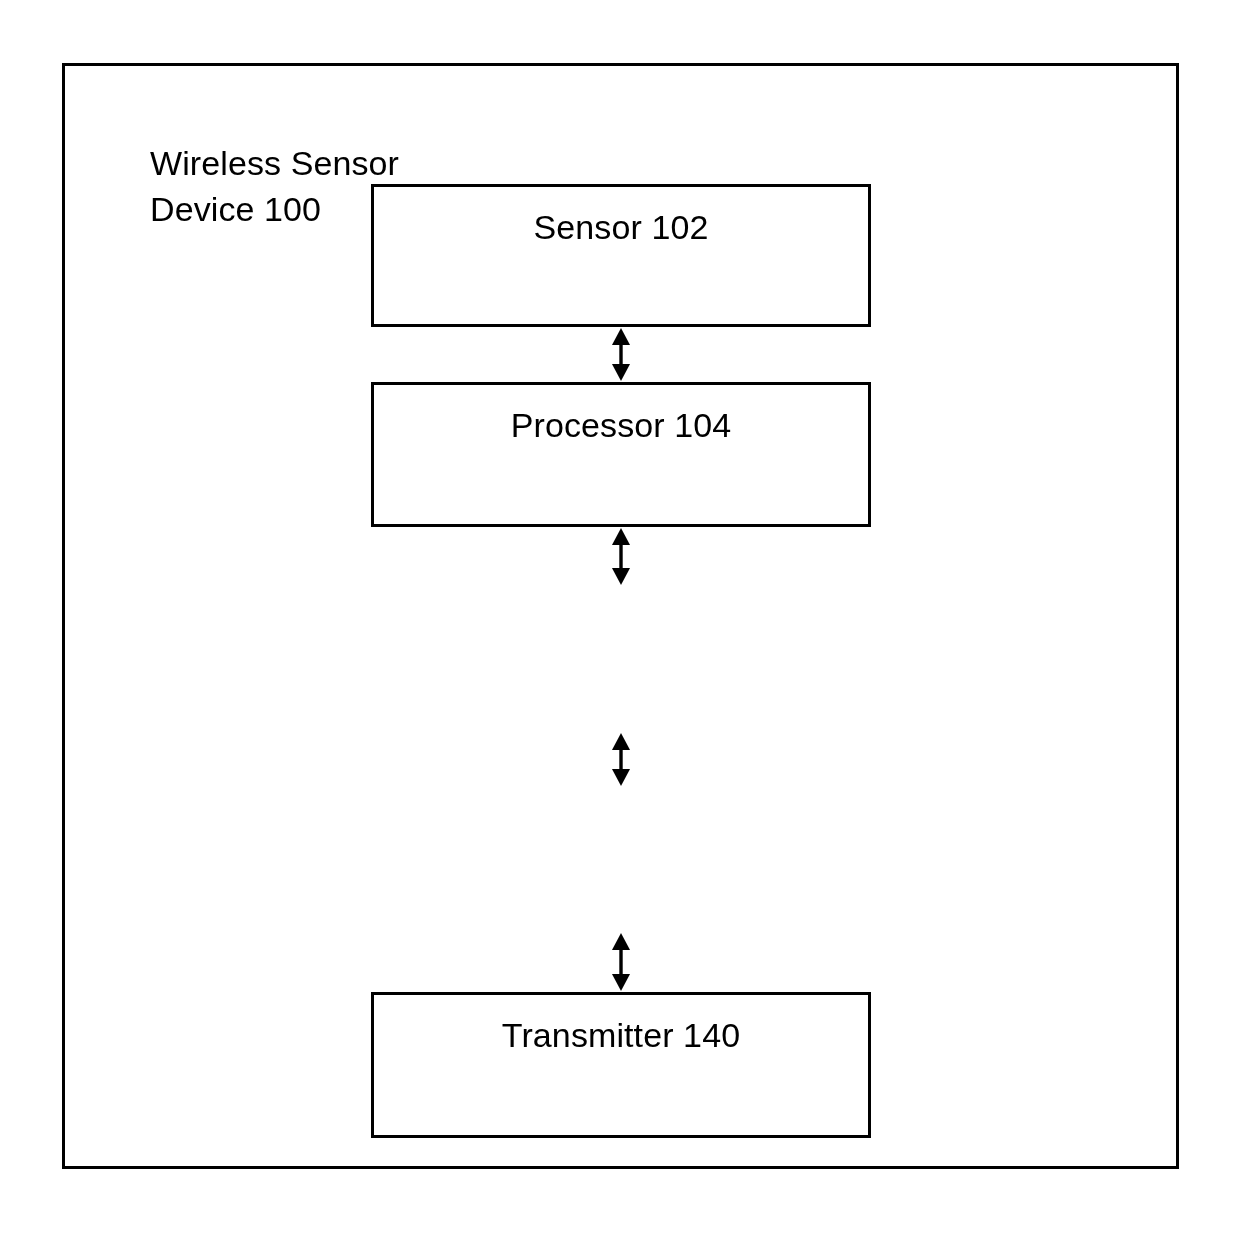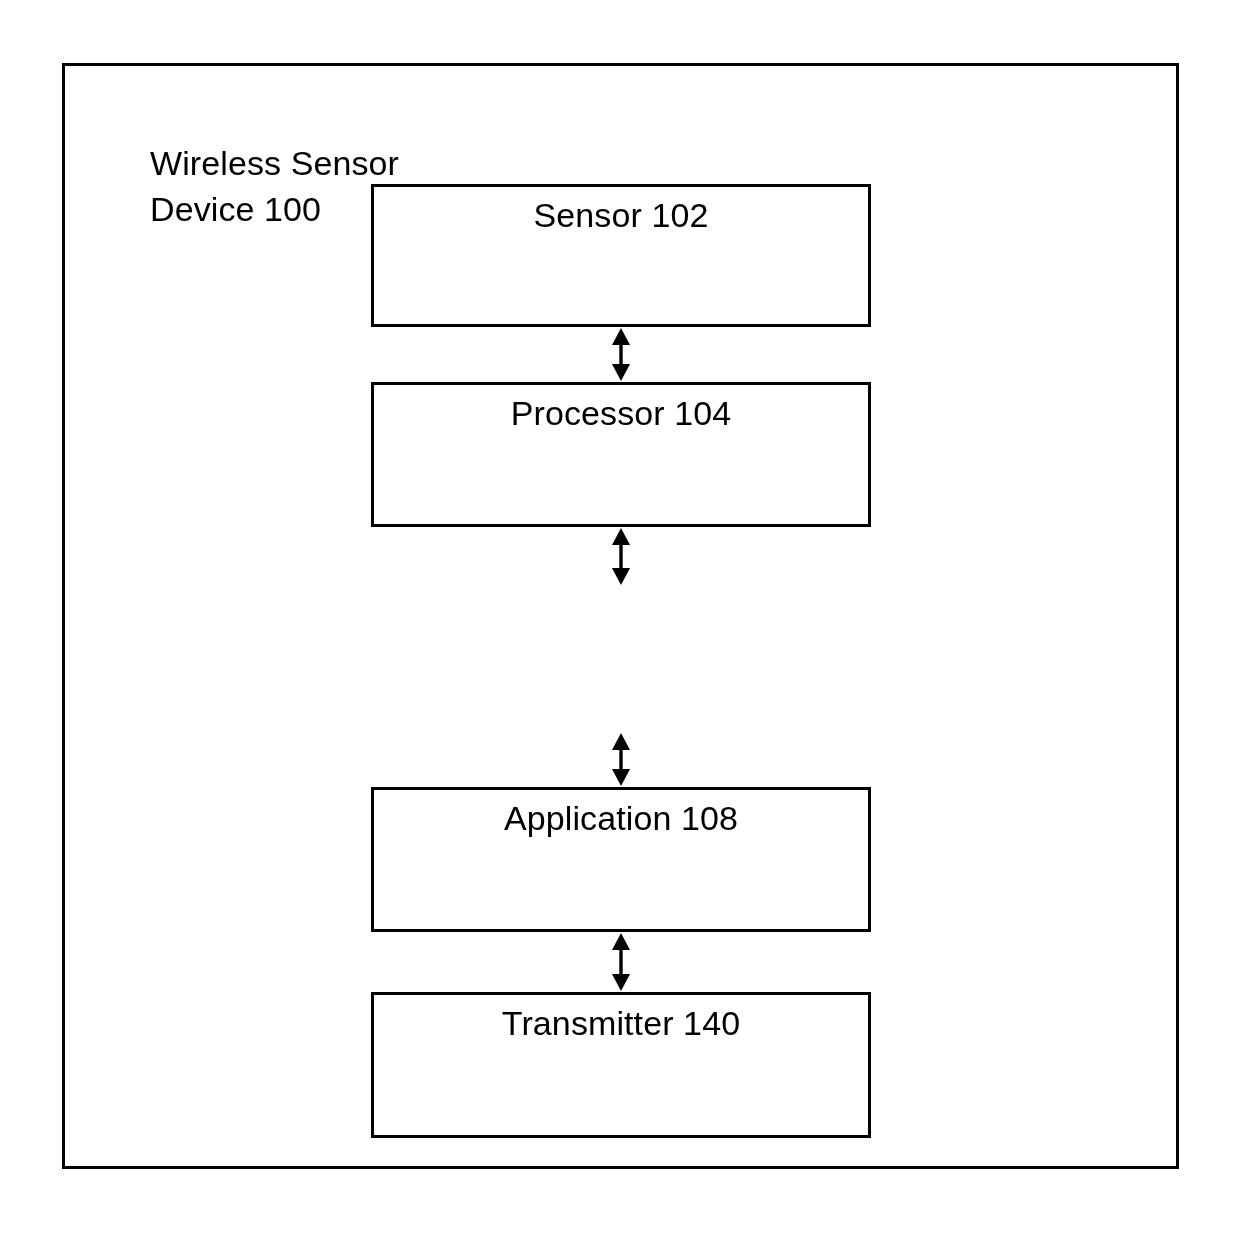--- a/index.html
+++ b/index.html
@@ -53,21 +53,21 @@
     width: 500px;
     border: 3px solid #000000;
     box-sizing: border-box;
     background: #ffffff;
   }
   .block-label {
     display: block;
     text-align: center;
     font-size: 34px;
     line-height: 40px;
-    padding-top: 8px;
+    padding-top: 20px;
     color: #000000;
     letter-spacing: 0.1px;
   }
 
   .block-sensor      { top: 184px; height: 143px; }
   .block-processor   { top: 382px; height: 145px; }
   .block-memory      { top: 586px; height: 146px; }
   .block-application { top: 787px; height: 145px; }
   .block-transmitter { top: 992px; height: 146px; }
 
@@ -128,23 +128,20 @@
   <div class="arrow arrow-3">
     <svg width="34" height="55" viewBox="0 0 34 55" aria-hidden="true">
       <g fill="#000000" stroke="none">
         <polygon points="17,1 26,18 8,18"></polygon>
         <rect x="15.3" y="15" width="3.4" height="25"></rect>
         <polygon points="17,54 26,37 8,37"></polygon>
       </g>
     </svg>
   </div>
 
-  <div class="block block-application">
-    <span class="block-label">Application 108</span>
-  </div>
 
   <div class="arrow arrow-4">
     <svg width="34" height="60" viewBox="0 0 34 60" aria-hidden="true">
       <g fill="#000000" stroke="none">
         <polygon points="17,1 26,18 8,18"></polygon>
         <rect x="15.3" y="15" width="3.4" height="30"></rect>
         <polygon points="17,59 26,42 8,42"></polygon>
       </g>
     </svg>
   </div>

